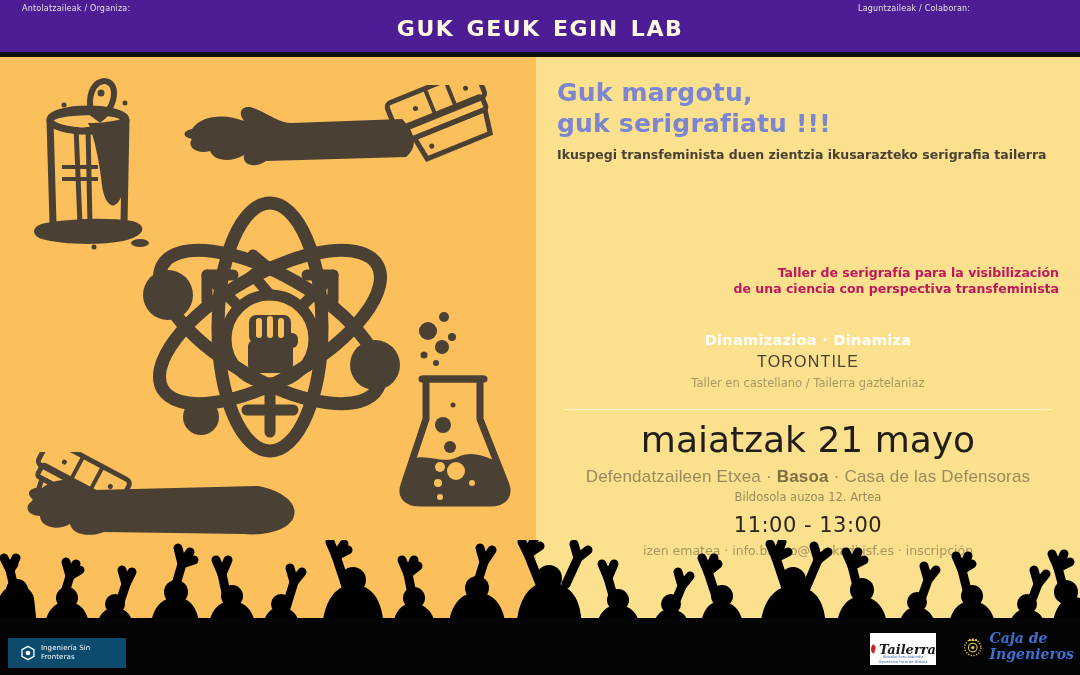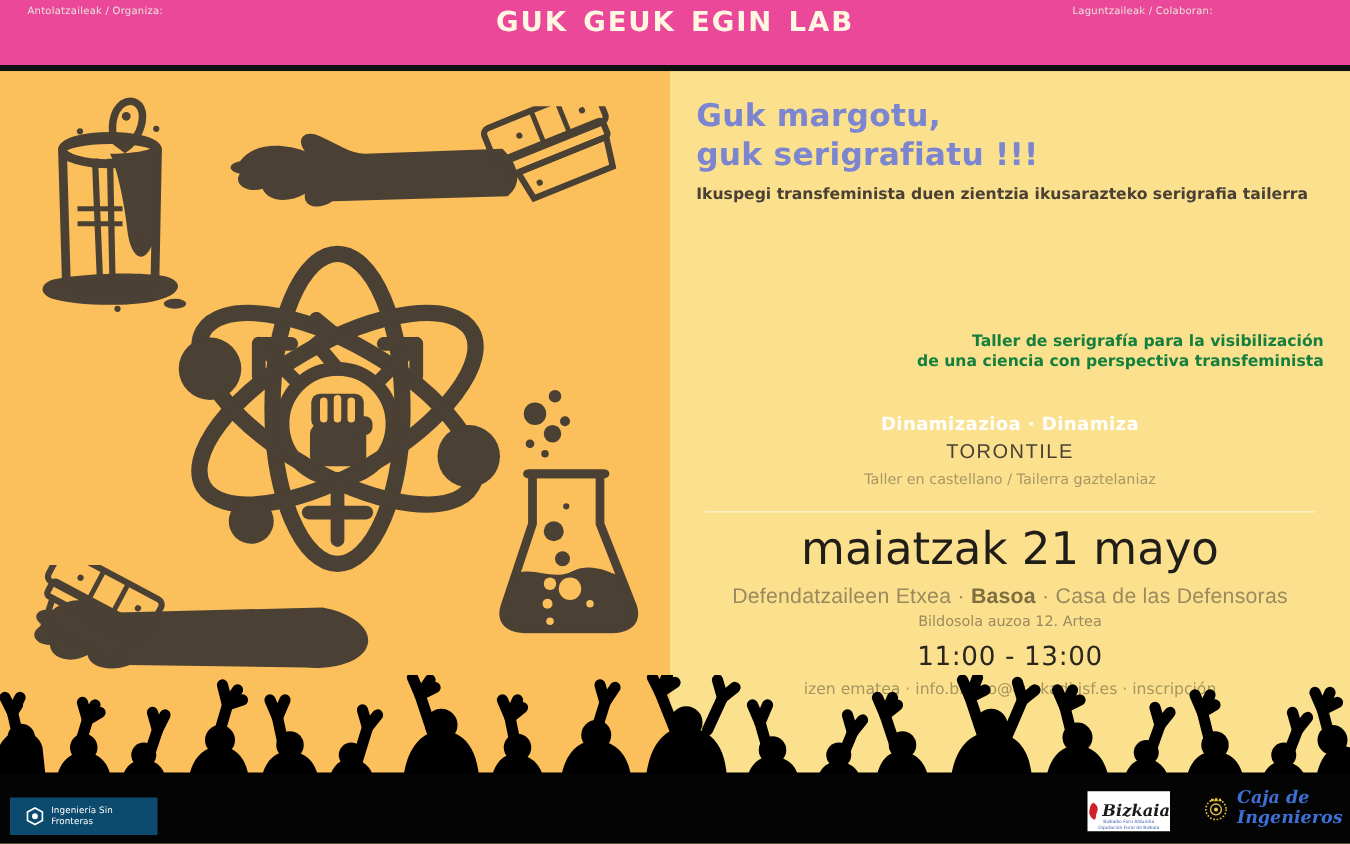--- a/index.html
+++ b/index.html
@@ -15,23 +15,23 @@
     background: #FBE08E;
     font-family: "Liberation Sans", sans-serif;
   }
 
   
   .header {
     position: absolute;
     left: 0; top: 0;
     width: 1080px;
     height: 52px;
-    background: #ec4899;
+    background: #4c1d95;
     display: flex;
-    align-items: flex-start;
+    align-items: center;
     justify-content: center;
   }
   .header-title {
     font-family: "DejaVu Sans", sans-serif;
     font-weight: bold;
     font-size: 31px;
     color: #FFF7E2;
     letter-spacing: 1.5px;
     font-variant: small-caps;
     text-transform: lowercase;
@@ -107,21 +107,21 @@
   }
   .es-sub {
     position: absolute;
     right: 21px; top: 208px;
     width: 500px;
     text-align: right;
     font-family: "DejaVu Sans", sans-serif;
     font-weight: bold;
     font-size: 12.5px;
     line-height: 16px;
-    color: #15803d;
+    color: #be185d;
   }
 
   .dina-block {
     position: absolute;
     left: 0; top: 275px;
     width: 544px;
     text-align: center;
   }
   .dina-label {
     font-family: "DejaVu Sans", sans-serif;
@@ -554,21 +554,21 @@
       <polygon points="12,2 21,7 21,17 12,22 3,17 3,7" fill="none" stroke="#FFFFFF" stroke-width="2"></polygon>
       <circle cx="12" cy="12" r="3.5" fill="#FFFFFF"></circle>
     </svg>
     <div class="isf-text">Ingeniería Sin Fronteras</div>
   </div>
 
   <div class="bizkaia-logo">
     <svg width="13" height="20" viewBox="0 0 13 20">
       <path d="M6 1 C10 3 12 7 10 11 C8 15 10 17 7 19 C4 17 1 14 2 9 C3 5 3 3 6 1 Z" fill="#D02128"></path>
     </svg>
-    <div class="bizkaia-word">Bizkaia</div>
+    <div class="bizkaia-word">Tailerra</div>
     <div class="bizkaia-sub">
       <div>Bizkaiko Foru Aldundia</div>
       <div>Diputación Foral de Bizkaia</div>
     </div>
   </div>
 
   <div class="caja-logo">
     <svg width="34" height="34" viewBox="0 0 40 40">
       <circle cx="20" cy="21" r="15" fill="none" stroke="#D8B63A" stroke-width="2.5" stroke-dasharray="2.5 2.5"></circle>
       <path d="M11 9 L14 4 L17 9 L20 3 L23 9 L26 4 L29 9 Z" fill="#E7C94C"></path>

